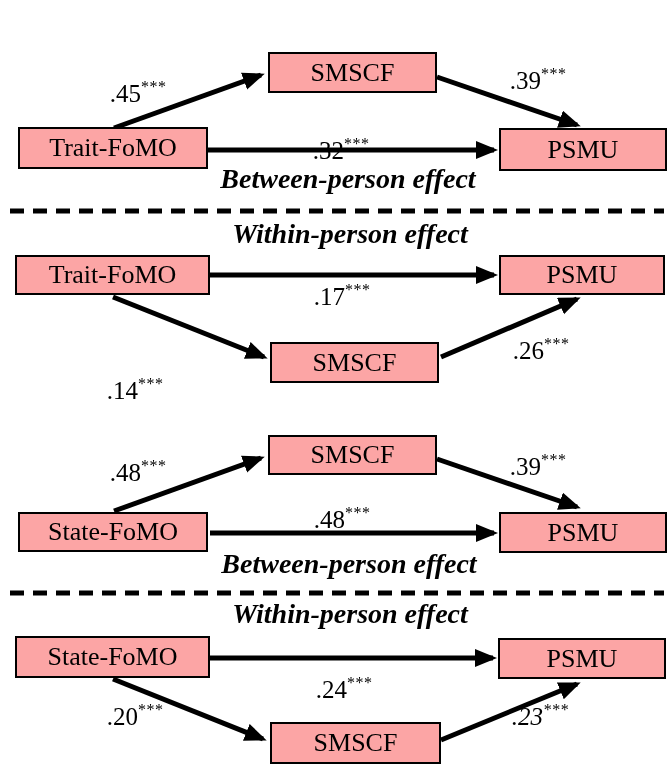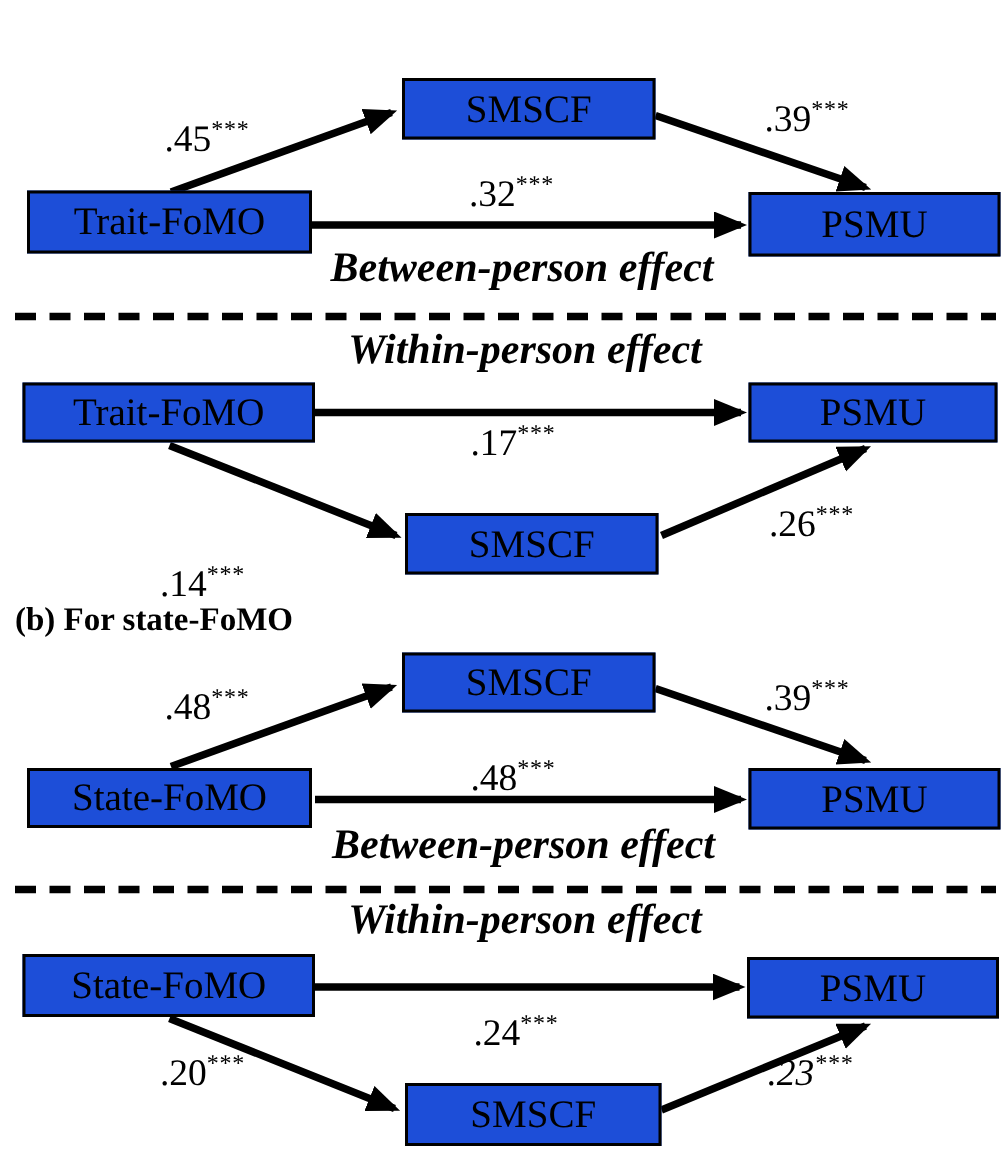--- a/index.html
+++ b/index.html
@@ -20,21 +20,21 @@
   }
   .panel-title {
     position: absolute;
     font-size: 22px;
     font-weight: bold;
     white-space: nowrap;
   }
   .box {
     position: absolute;
     border: 2px solid #000;
-    background: #1d4ed8;
+    background: #fca5a5;
     display: flex;
     align-items: center;
     justify-content: center;
     font-size: 26px;
     line-height: 1;
   }
   .coef {
     position: absolute;
     transform: translate(-50%, -50%);
     font-size: 25px;
@@ -89,34 +89,33 @@
     <line x1="441" y1="740" x2="577" y2="684" stroke="#000" stroke-width="5" marker-end="url(#ah)"></line>
   </svg>
 
 
   <div class="box" style="left:268px; top:52px;  width:169px; height:41px;">SMSCF</div>
   <div class="box" style="left:18px;  top:127px; width:190px; height:42px;">Trait-FoMO</div>
   <div class="box" style="left:499px; top:128px; width:168px; height:43px;">PSMU</div>
 
   <div class="coef" style="left:138px; top:93px;"><span>.45</span><sup>***</sup></div>
   <div class="coef" style="left:538px; top:80px;"><span>.39</span><sup>***</sup></div>
-  <div class="coef" style="left:341px; top:130px;"><span>.32</span><sup>***</sup></div>
+  <div class="coef" style="left:341px; top:150px;"><span>.32</span><sup>***</sup></div>
 
   <div class="effect-label" style="left:348px; top:179px;">Between-person effect</div>
   <div class="effect-label" style="left:350px; top:234px;">Within-person effect</div>
 
   <div class="box" style="left:15px;  top:255px; width:195px; height:40px;">Trait-FoMO</div>
   <div class="box" style="left:499px; top:255px; width:166px; height:40px;">PSMU</div>
   <div class="box" style="left:270px; top:342px; width:169px; height:41px;">SMSCF</div>
 
   <div class="coef" style="left:342px; top:296px;"><span>.17</span><sup>***</sup></div>
   <div class="coef" style="left:135px; top:348px;margin-top:42px;"><span>.14</span><sup>***</sup></div>
   <div class="coef" style="left:541px; top:350px;"><span>.26</span><sup>***</sup></div>
 
-  <div class="panel-title" style="left:10px; top:400px;">(b) For state-FoMO</div>
 
   <div class="box" style="left:268px; top:435px; width:169px; height:40px;">SMSCF</div>
   <div class="box" style="left:18px;  top:512px; width:190px; height:40px;">State-FoMO</div>
   <div class="box" style="left:499px; top:512px; width:168px; height:41px;">PSMU</div>
 
   <div class="coef" style="left:138px; top:472px;"><span>.48</span><sup>***</sup></div>
   <div class="coef" style="left:538px; top:466px;"><span>.39</span><sup>***</sup></div>
   <div class="coef" style="left:342px; top:519px;"><span>.48</span><sup>***</sup></div>
 
   <div class="effect-label" style="left:349px; top:564px;">Between-person effect</div>

